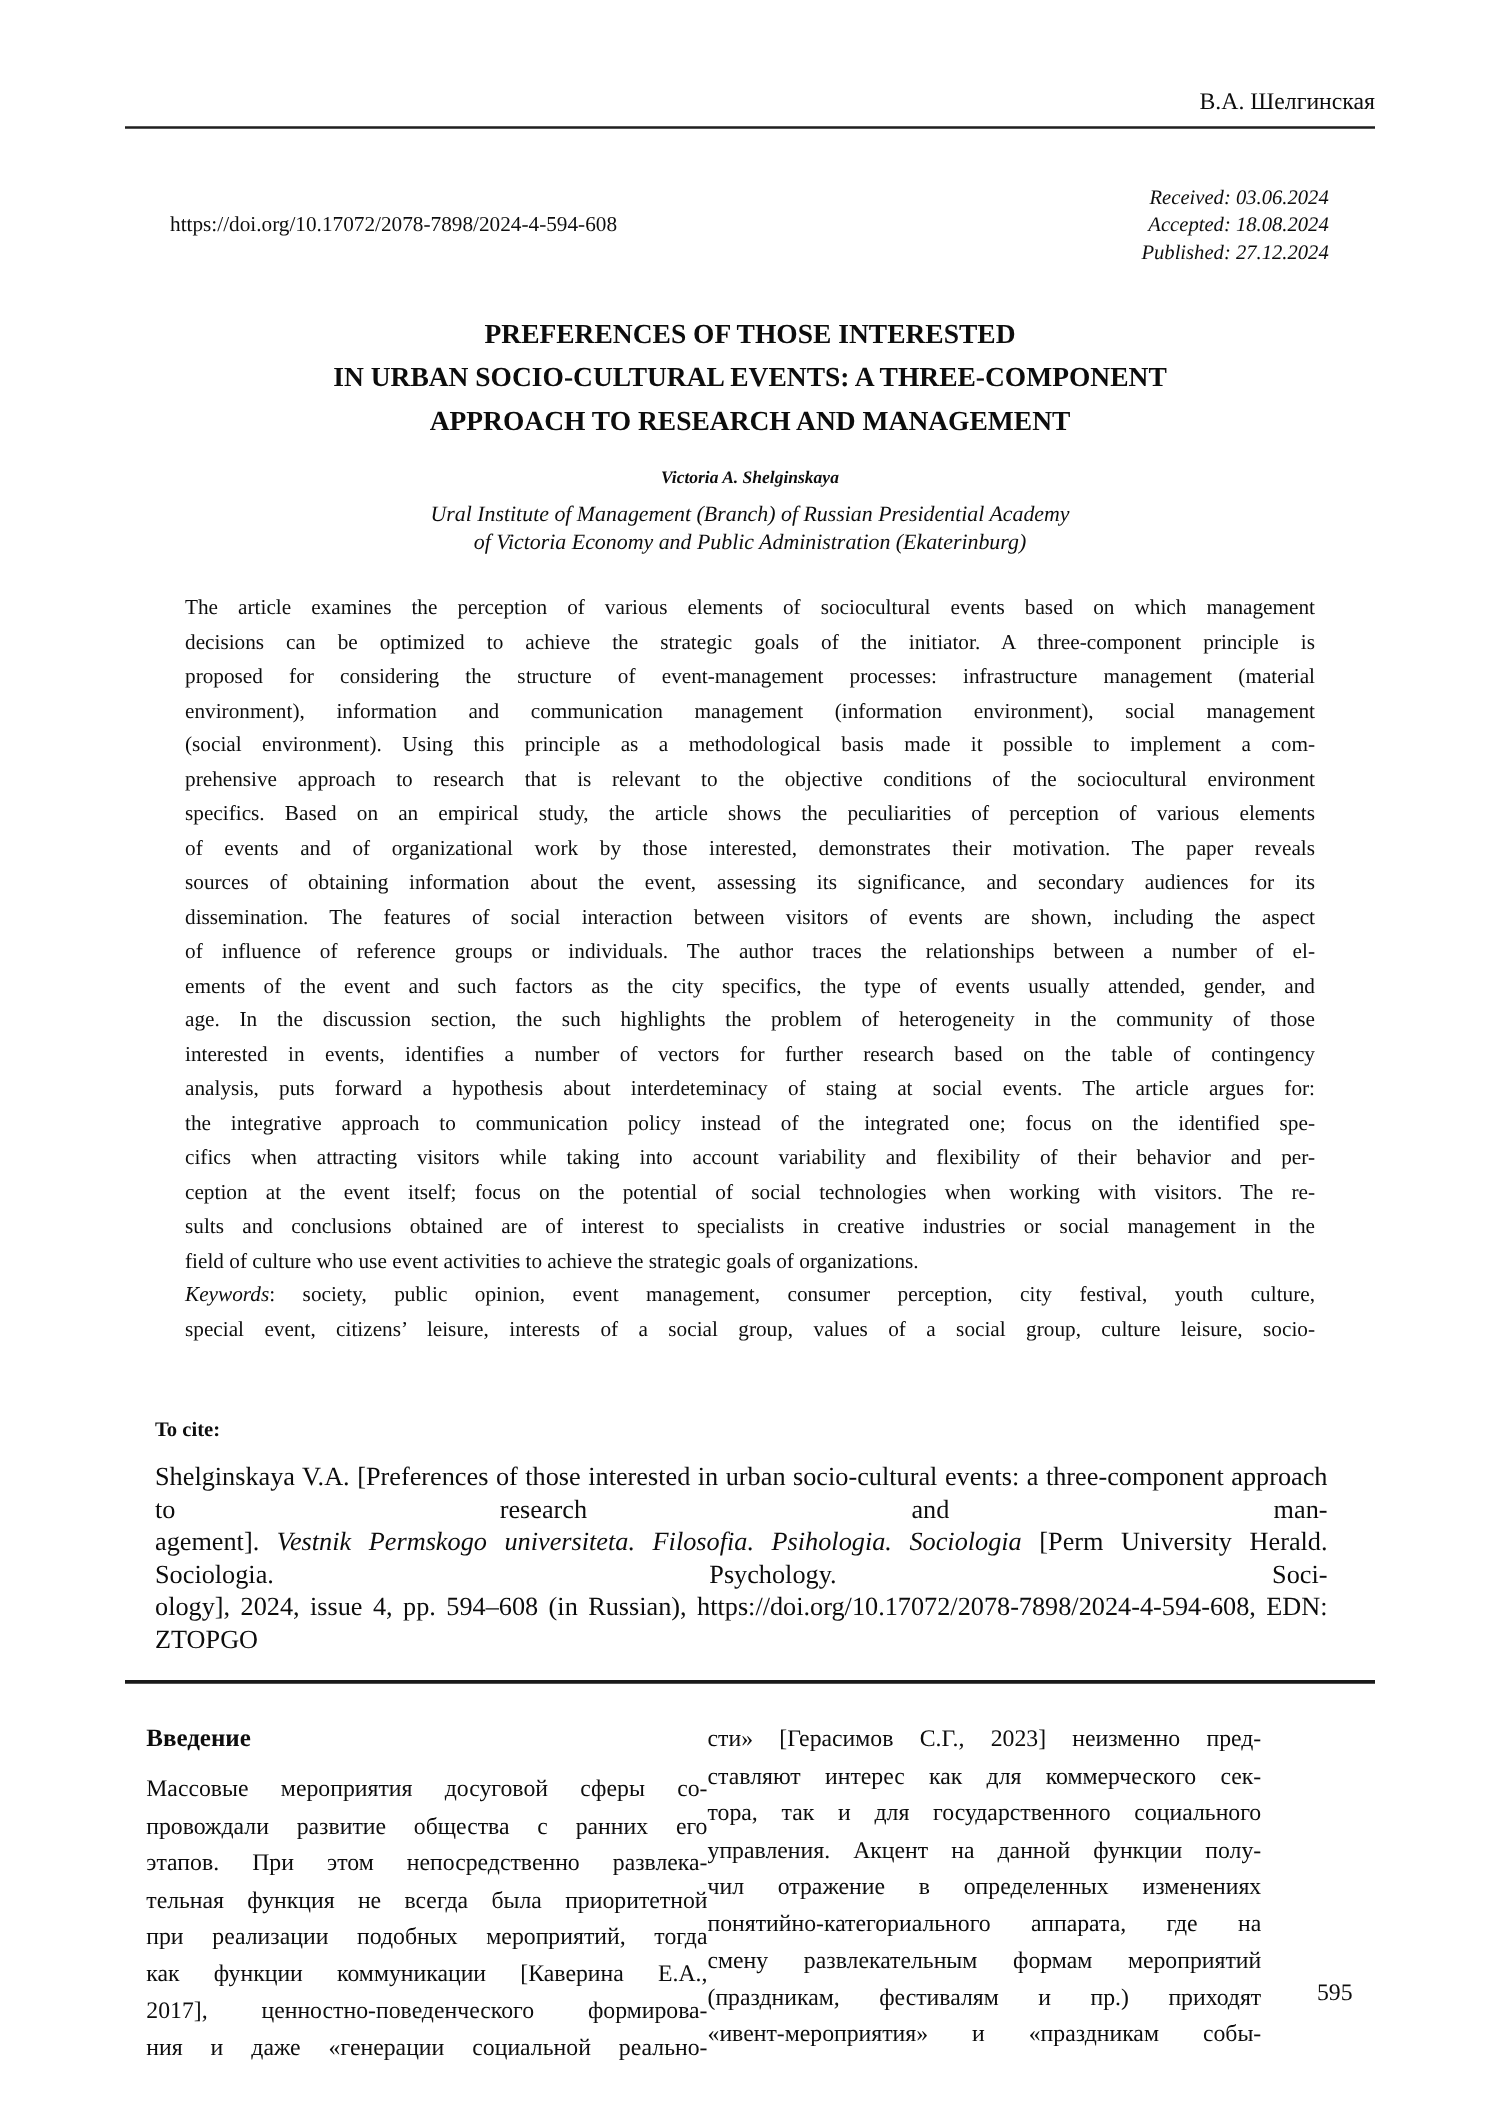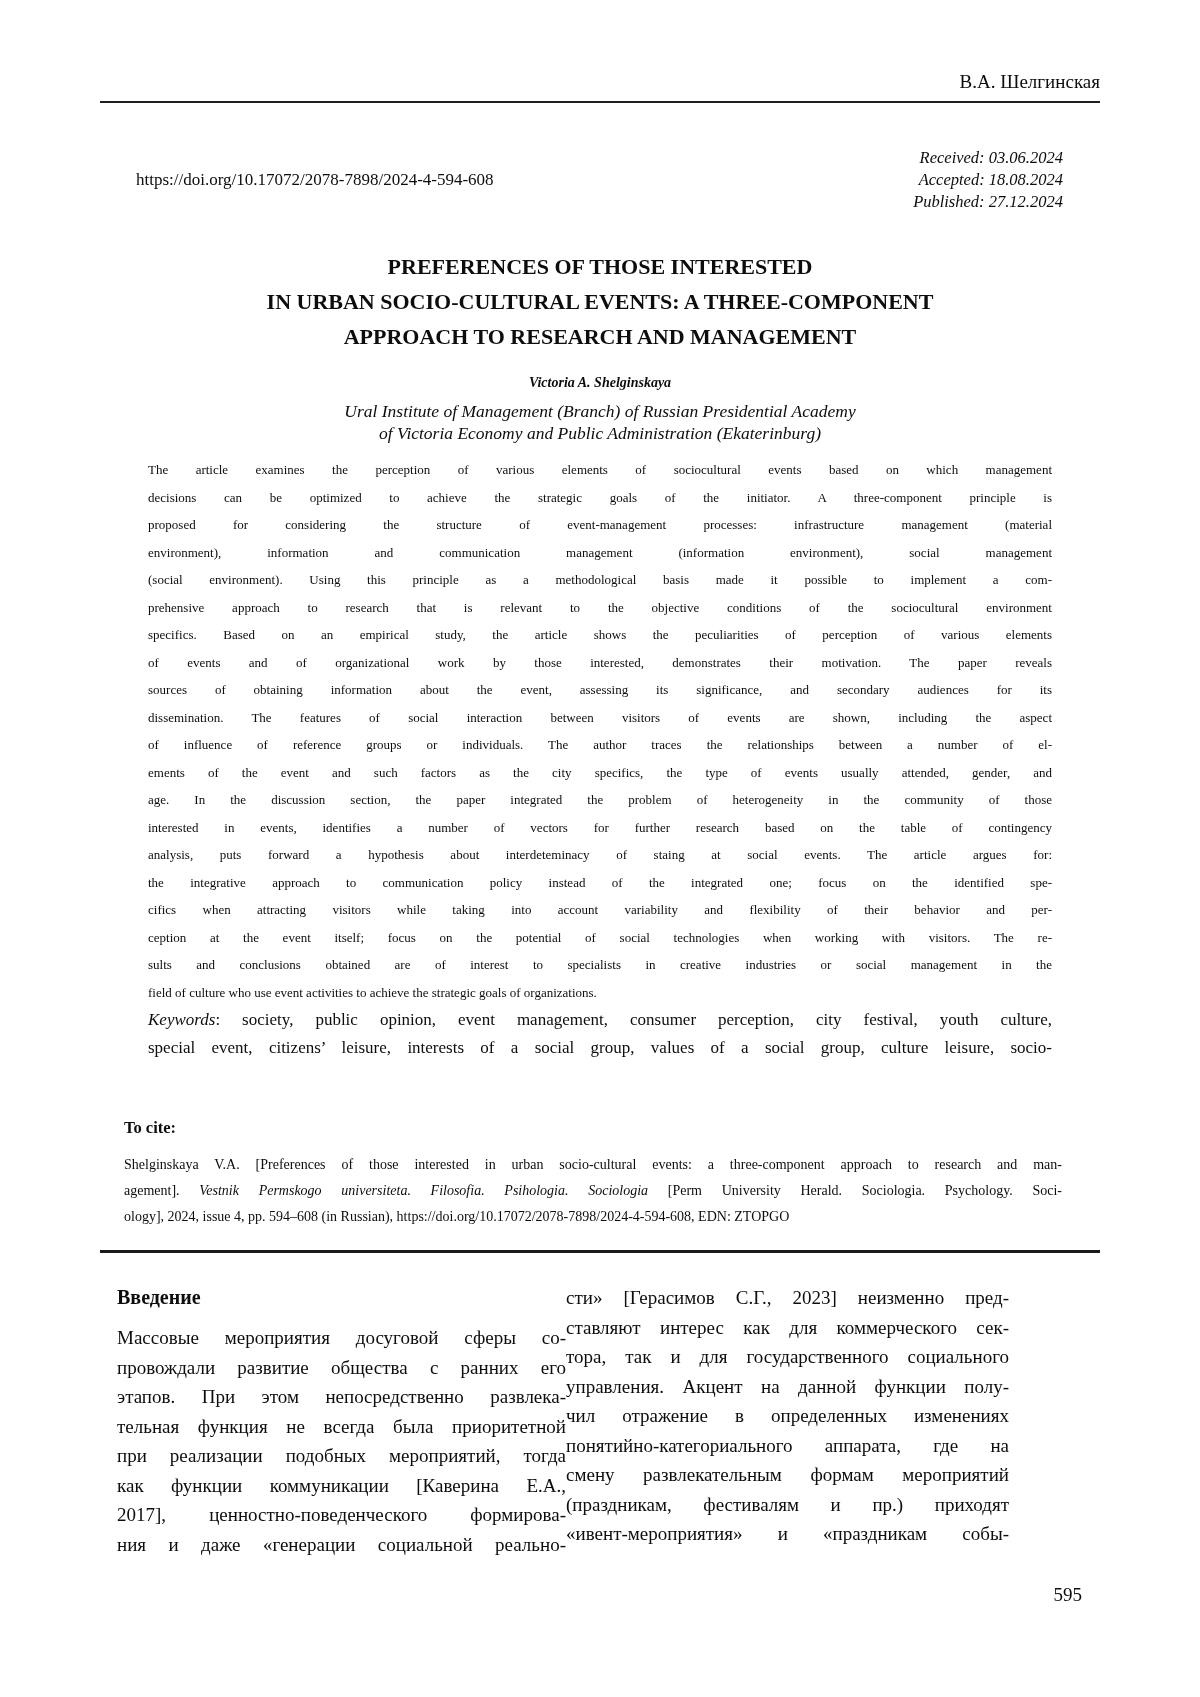--- a/index.html
+++ b/index.html
@@ -10,27 +10,27 @@
   }
   .page{width:1000px;margin:0 auto;padding-top:70px;}
   .running-head{text-align:right;font-size:19px;line-height:24px;}
   .head-rule{border:none;border-top:2.5px solid #1f1f1f;margin:7px 0 0 0;}
   .meta-row{display:flex;justify-content:space-between;align-items:center;margin-top:44px;}
   .doi{font-size:17px;margin-left:36px;}
   .dates{font-style:italic;font-size:16.5px;line-height:22px;text-align:right;margin-right:37px;}
   .title{margin-top:36px;text-align:center;font-weight:bold;font-size:22px;line-height:35px;}
   .author{margin-top:17px;text-align:center;font-weight:bold;font-style:italic;font-size:14px;line-height:24px;}
   .affiliation{margin-top:5px;text-align:center;font-style:italic;font-size:17.5px;line-height:22px;}
-  .abstract{margin:12px 48px 0 48px;font-size:13px;line-height:27.5px;}
+  .abstract{margin:28px 48px 0 48px;font-size:17px;line-height:27.5px;}
   .keywords{margin:0 48px;font-size:17px;line-height:27.5px;}
   .jline{text-align:justify;text-align-last:justify;-moz-text-align-last:justify;}
   .no-stretch{text-align-last:left;-moz-text-align-last:left;}
   .italic{font-style:italic;}
   .tocite{margin:56px 0 0 24px;font-weight:bold;font-size:16.5px;line-height:21px;}
-  .citation{margin:14px 38px 0 24px;font-size:14px;line-height:26px;}
+  .citation{margin:14px 38px 0 24px;font-size:21px;line-height:26px;}
   .thick-rule{border:none;border-top:3.5px solid #1a1a1a;margin:20px 0 0 0;}
   .columns{display:flex;margin:30px 27px 0 17px;font-size:19px;line-height:29.5px;}
   .col-left{width:449px;}
   .col-right{width:443px;}
   .intro-heading{font-weight:bold;font-size:20px;line-height:24px;margin:2px 0 14px 0;}
   .page-number{position:absolute;top:1584px;right:118px;font-size:19px;}
 </style>
 </head>
 <body>
 
@@ -67,21 +67,21 @@
       <div class="jline">proposed for considering the structure of event-management processes: infrastructure management (material</div>
       <div class="jline">environment), information and communication management (information environment), social management</div>
       <div class="jline">(social environment). Using this principle as a methodological basis made it possible to implement a com-</div>
       <div class="jline">prehensive approach to research that is relevant to the objective conditions of the sociocultural environment</div>
       <div class="jline">specifics. Based on an empirical study, the article shows the peculiarities of perception of various elements</div>
       <div class="jline">of events and of organizational work by those interested, demonstrates their motivation. The paper reveals</div>
       <div class="jline">sources of obtaining information about the event, assessing its significance, and secondary audiences for its</div>
       <div class="jline">dissemination. The features of social interaction between visitors of events are shown, including the aspect</div>
       <div class="jline">of influence of reference groups or individuals. The author traces the relationships between a number of el-</div>
       <div class="jline">ements of the event and such factors as the city specifics, the type of events usually attended, gender, and</div>
-      <div class="jline">age. In the discussion section, the paper integrated the problem of heterogeneity in the community of those</div>
+      <div class="jline">age. In the discussion section, the such highlights the problem of heterogeneity in the community of those</div>
       <div class="jline">interested in events, identifies a number of vectors for further research based on the table of contingency</div>
       <div class="jline">analysis, puts forward a hypothesis about interdeteminacy of staing at social events. The article argues for:</div>
       <div class="jline">the integrative approach to communication policy instead of the integrated one; focus on the identified spe-</div>
       <div class="jline">cifics when attracting visitors while taking into account variability and flexibility of their behavior and per-</div>
       <div class="jline">ception at the event itself; focus on the potential of social technologies when working with visitors. The re-</div>
       <div class="jline">sults and conclusions obtained are of interest to specialists in creative industries or social management in the</div>
       <div class="jline no-stretch">field of culture who use event activities to achieve the strategic goals of organizations.</div>
     </div>
 
   <div class="keywords">

